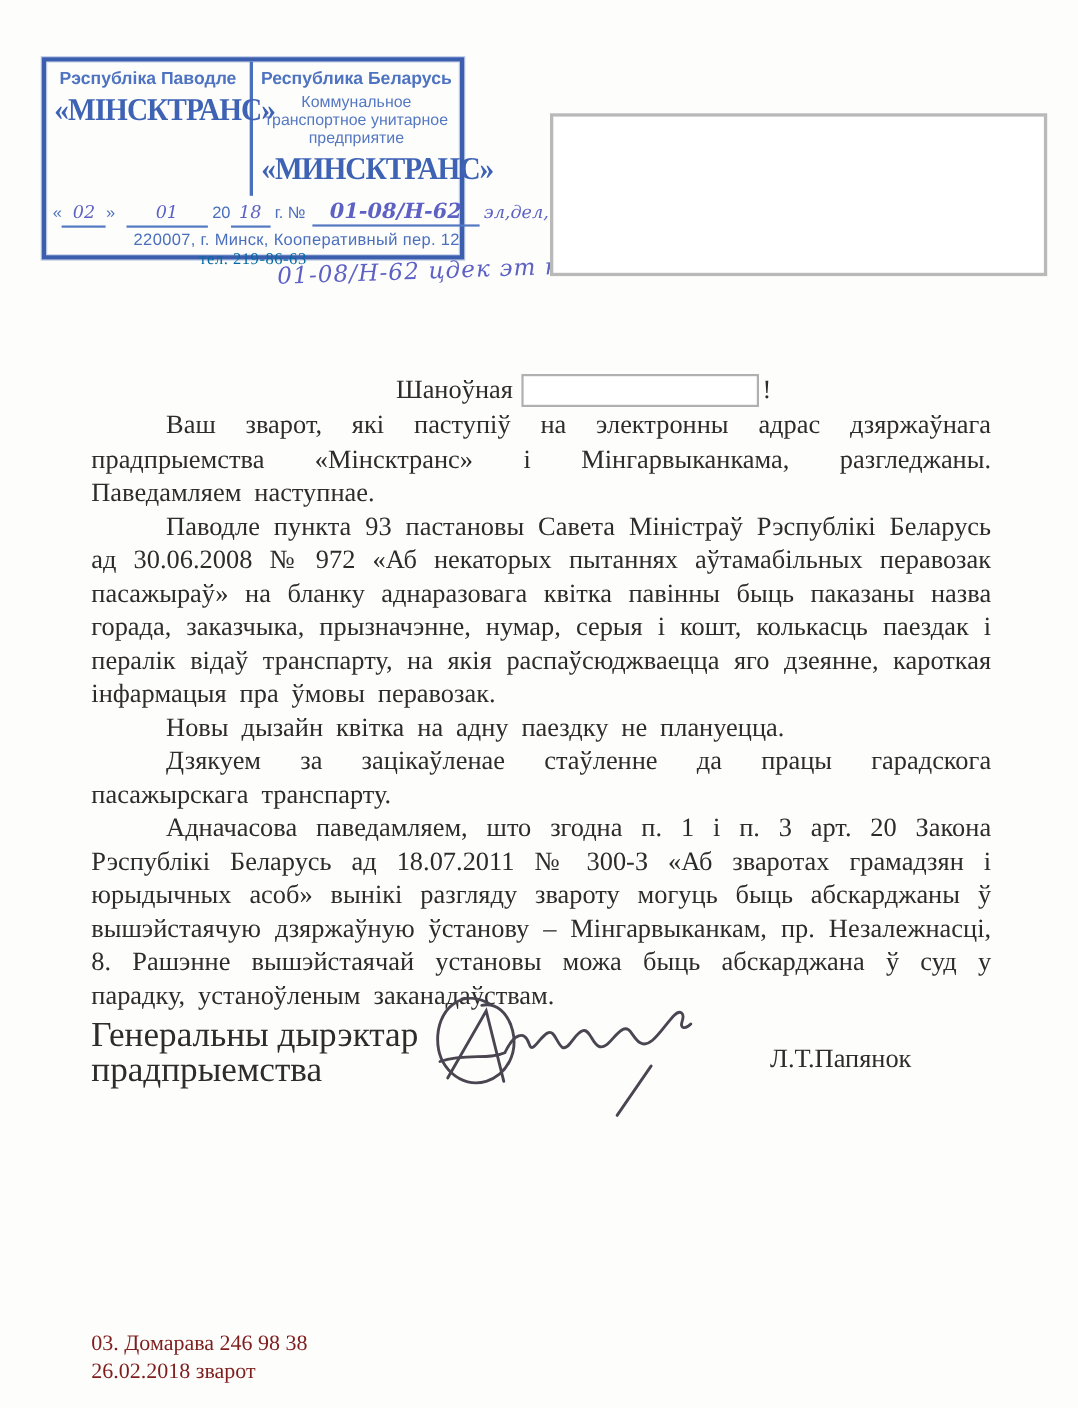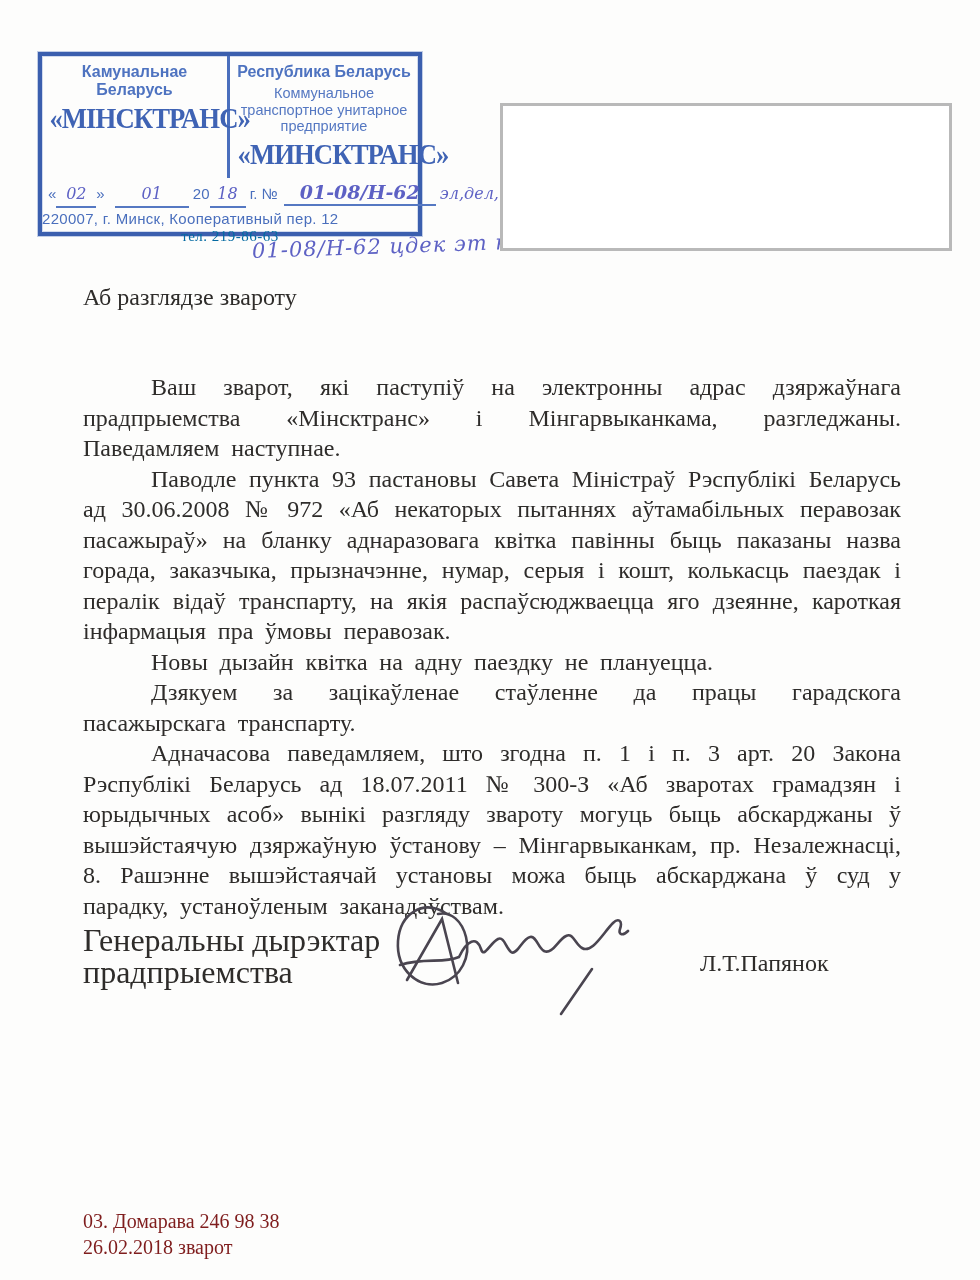--- a/index.html
+++ b/index.html
@@ -44,21 +44,21 @@
     font-style:italic;
     color:#5d61c4;
   }
   .stamp-daterow .hw{font-size:16px;}
   .ul{display:inline-block;border-bottom:2px solid #5578c2;text-align:center;}
   .w-day{width:40px;}
   .w-month{width:74px;margin-left:10px;}
   .w-year{width:36px;}
   .w-num{width:152px;margin-left:6px;font-size:19px !important;font-weight:bold;}
   .tail{margin-left:4px;font-size:16px !important;}
-  .stamp-address{font-size:15px;text-align:left;margin-top:32px;color:#4a6fbd;letter-spacing:.3px;}
+  .stamp-address{font-size:15px;text-align:right;margin-top:32px;color:#4a6fbd;letter-spacing:.3px;}
   .stamp-phone{font-size:15px;text-align:center;margin-top:1px;color:#0369a1;letter-spacing:.5px;font-family:Liberation Serif, serif;}
 
   
   .hw-note{
     position:absolute;left:252px;top:234px;
     font-size:21px;transform:rotate(-2deg);
     letter-spacing:1px;white-space:nowrap;
   }
 
   
@@ -96,21 +96,21 @@
   .footer{position:absolute;left:83px;top:1208px;font-size:20px;line-height:26px;color:#7f1d1d;}
 </style>
 </head>
 <body>
 
 <div class="page">
 
   <div class="stamp">
     <div class="stamp-cols">
       <div class="stamp-col left">
-        <div class="stamp-country">Камунальнае Беларусь</div>
+        <div class="stamp-country">Рэспубліка Паводле</div>
         <div class="stamp-brand">«МІНСКТРАНС»</div>
       </div>
       <div class="stamp-col">
         <div class="stamp-country">Республика Беларусь</div>
         <div class="stamp-org">Коммунальное транспортное унитарное предприятие</div>
         <div class="stamp-brand">«МИНСКТРАНС»</div>
       </div>
     </div>
     <div class="stamp-daterow">
       <span class="pr">«</span><span class="hw ul w-day">02</span><span class="pr">»</span><span class="hw ul w-month">01</span>
@@ -118,22 +118,26 @@
       <span class="pr">г. №</span><span class="hw ul w-num">01-08/Н-62</span><span class="hw tail">эл,дел,</span>
     </div>
     <div class="stamp-address">220007, г. Минск, Кооперативный пер. 12</div>
     <div class="stamp-phone">тел. 219-86-63</div>
   </div>
 
   <div class="hw hw-note">01-08/Н-62 цдек эт кол</div>
 
   <div class="redaction-box"></div>
 
-  <div class="subject">Аб разглядзе звароту</div>
 
+  <div class="salutation">
+    <span>Шаноўная</span>
+    <span class="blank-box"></span>
+    <span class="excl">!</span>
+  </div>
 
   <div class="body-text">
     <p>Ваш зварот, які паступіў на электронны адрас дзяржаўнага прадпрыемства «Мінсктранс» і Мінгарвыканкама, разгледжаны. Паведамляем наступнае.</p>
     <p>Паводле пункта 93 пастановы Савета Міністраў Рэспублікі Беларусь ад 30.06.2008 № 972 «Аб некаторых пытаннях аўтамабільных перавозак пасажыраў» на бланку аднаразовага квітка павінны быць паказаны назва горада, заказчыка, прызначэнне, нумар, серыя і кошт, колькасць паездак  і пералік відаў транспарту, на якія распаўсюджваецца  яго дзеянне, кароткая інфармацыя пра ўмовы перавозак.</p>
     <p>Новы дызайн квітка на адну паездку не плануецца.</p>
     <p>Дзякуем за зацікаўленае стаўленне  да працы гарадскога пасажырскага транспарту.</p>
     <p>Адначасова паведамляем, што згодна п. 1 і п. 3 арт. 20 Закона Рэспублікі Беларусь ад 18.07.2011 № 300-З «Аб зваротах грамадзян і юрыдычных асоб» вынікі разгляду звароту могуць быць абскарджаны ў вышэйстаячую дзяржаўную ўстанову – Мінгарвыканкам, пр. Незалежнасці, 8. Рашэнне вышэйстаячай установы  можа быць абскарджана ў суд у парадку, устаноўленым заканадаўствам.</p>
   </div>
 
   <div class="sig-title">

